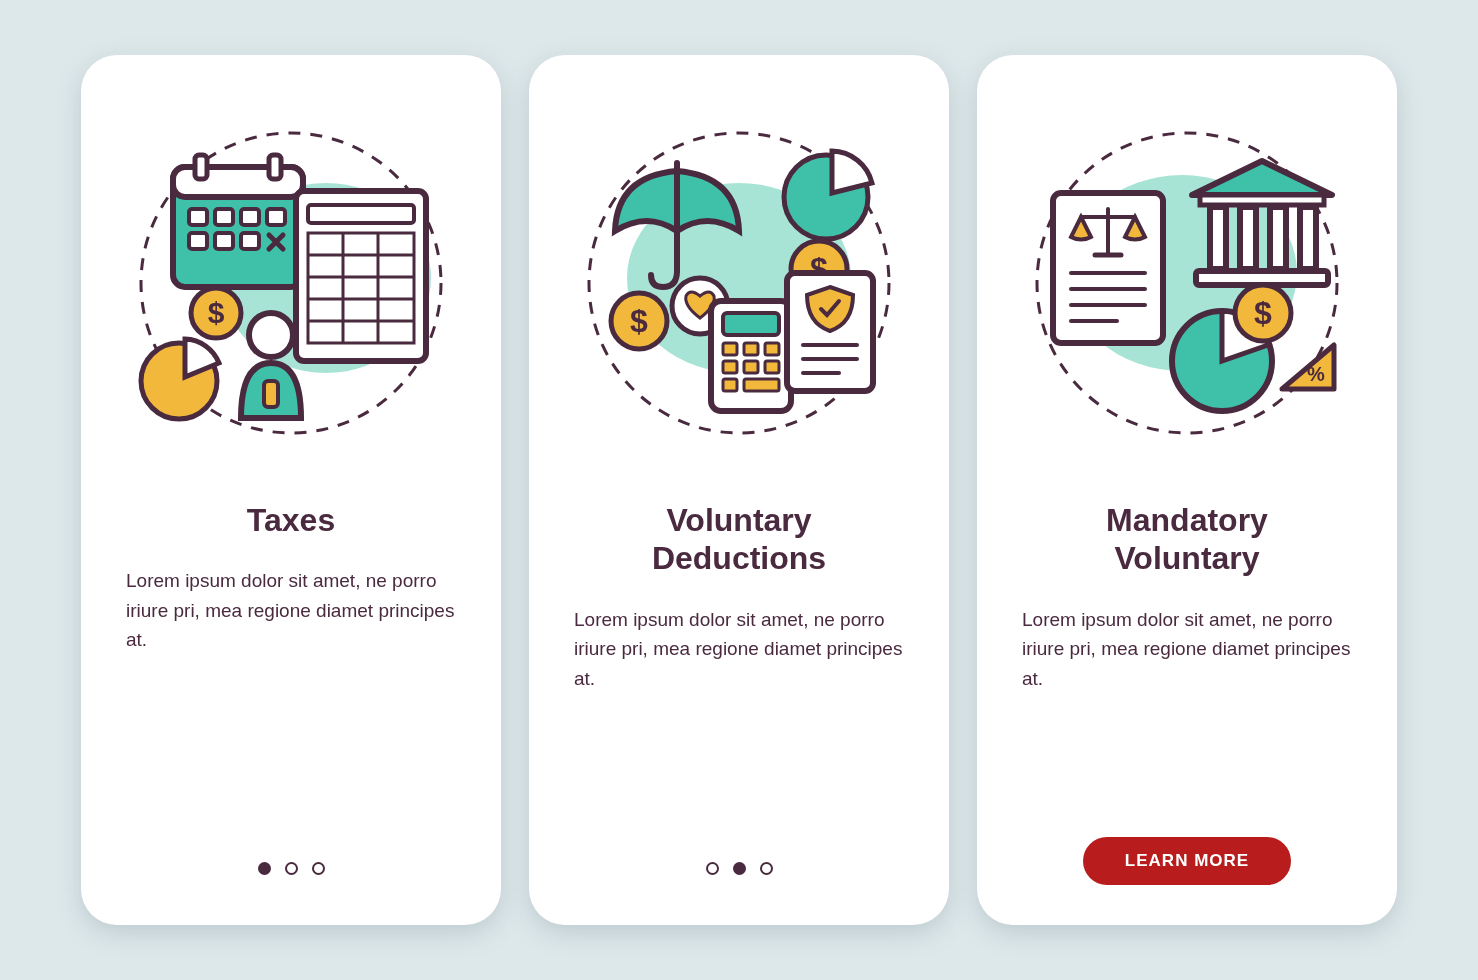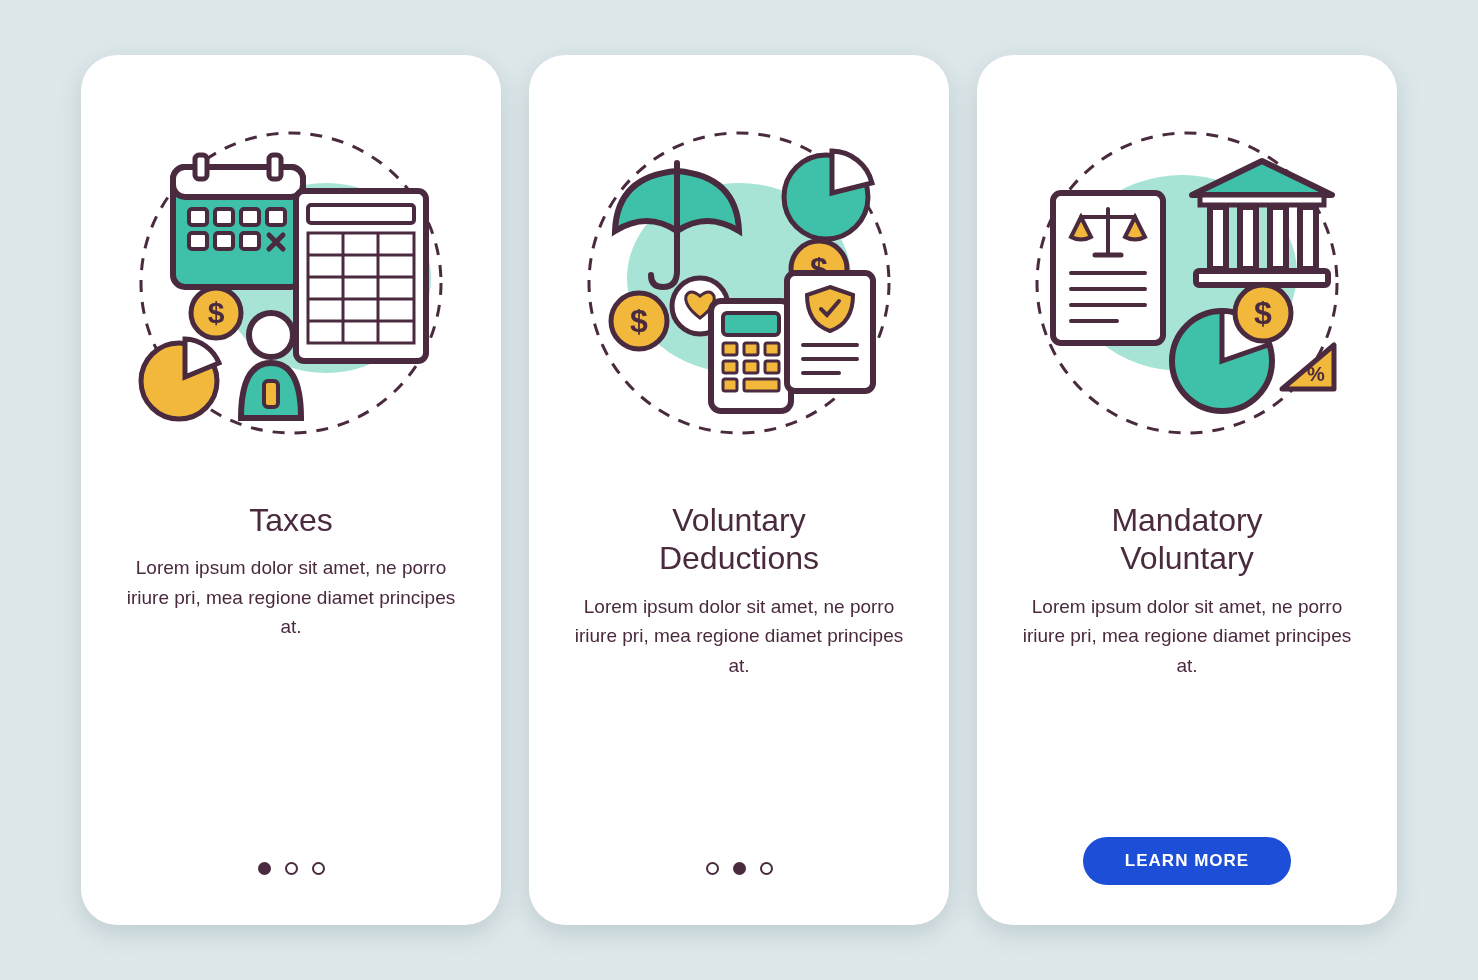--- a/index.html
+++ b/index.html
@@ -28,31 +28,31 @@
   .illus {
     width: 340px;
     height: 340px;
     position: relative;
     flex-shrink: 0;
     margin-top: 10px;
   }
   .title {
     margin-top: 48px;
     font-size: 32px;
-    font-weight: 400;
+    font-weight: 700;
     color: #4a2a3f;
     text-align: center;
     line-height: 1.2;
     white-space: pre-line;
   }
   .desc {
-    margin-top: 14px;
+    margin-top: 27px;
     font-size: 19px;
     color: #4a2a3f;
-    text-align: center;
+    text-align: left;
     line-height: 1.55;
     max-width: 330px;
   }
   .dots {
     position: absolute;
     bottom: 50px;
     display: flex;
     gap: 14px;
     align-items: center;
   }
@@ -60,21 +60,21 @@
     width: 13px;
     height: 13px;
     border-radius: 50%;
     border: 2px solid #4a2a3f;
     background: transparent;
   }
   .dot.active { background: #4a2a3f; }
   .cta {
     position: absolute;
     bottom: 40px;
-    background: #1d4ed8;
+    background: #b91c1c;
     color: #ffffff;
     font-size: 17px;
     font-weight: 700;
     letter-spacing: 1px;
     border: none;
     border-radius: 26px;
     padding: 14px 42px;
     cursor: pointer;
   }
 </style>

